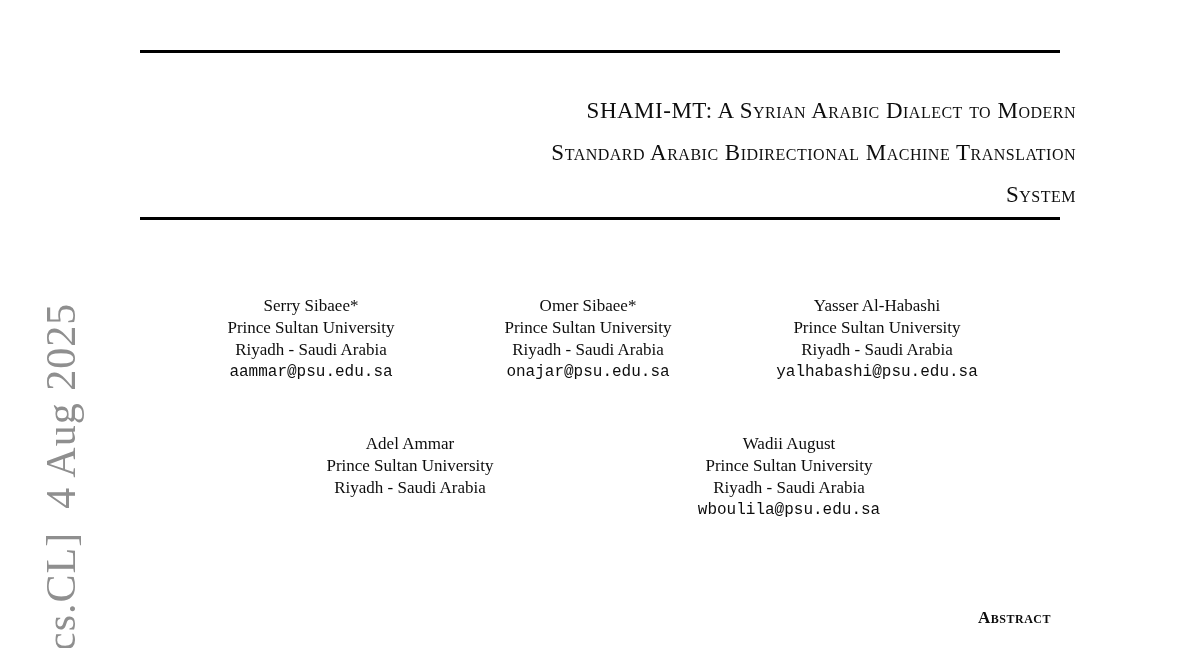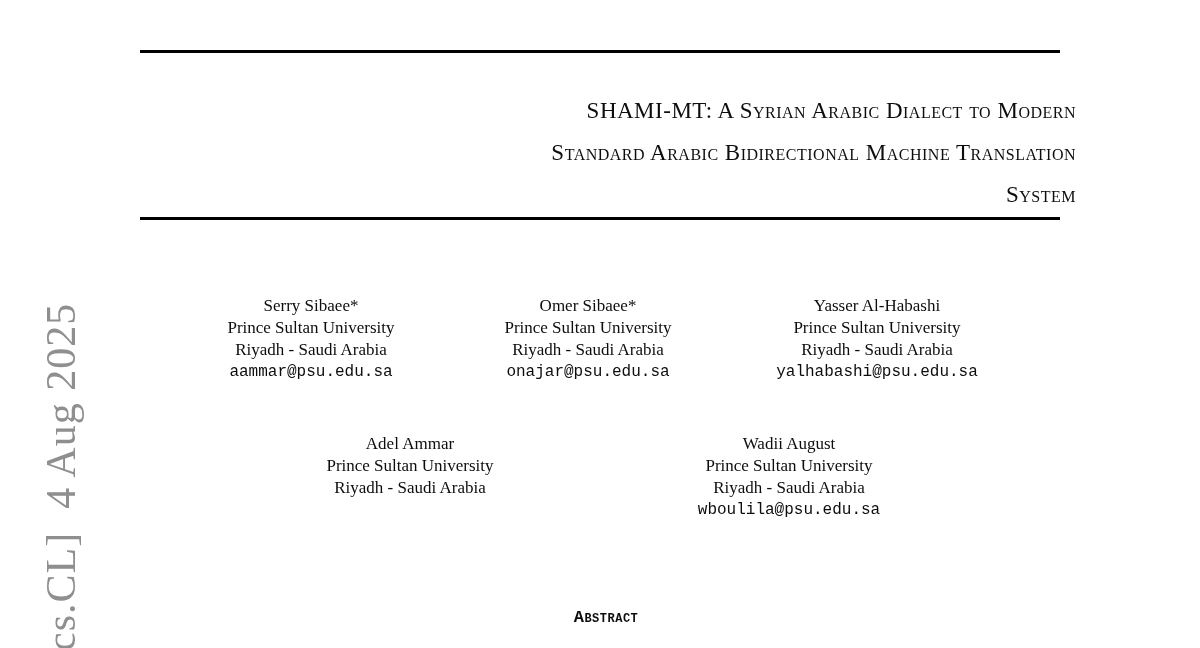--- a/index.html
+++ b/index.html
@@ -76,29 +76,28 @@
   .date {
     position: absolute;
     left: 140px;
     top: 556px;
     width: 920px;
     text-align: center;
     font-size: 17px;
   }
   .abstract-heading {
     position: absolute;
-    left: 146px;
+    left: 131px;
     top: 608px;
     width: 920px;
-    text-align: center;
+    text-align: right;
     font-size: 17px;
     font-weight: bold;
     font-variant: small-caps;
     letter-spacing: 0.5px;
-    font-family: Liberation Mono, monospace;
   }
 </style>
 </head>
 <body>
 
 <div class="page">
 
   <div class="watermark" style="white-space: pre;">cs.CL]  4 Aug 2025</div>
 
   <div class="rule rule-top"></div>

